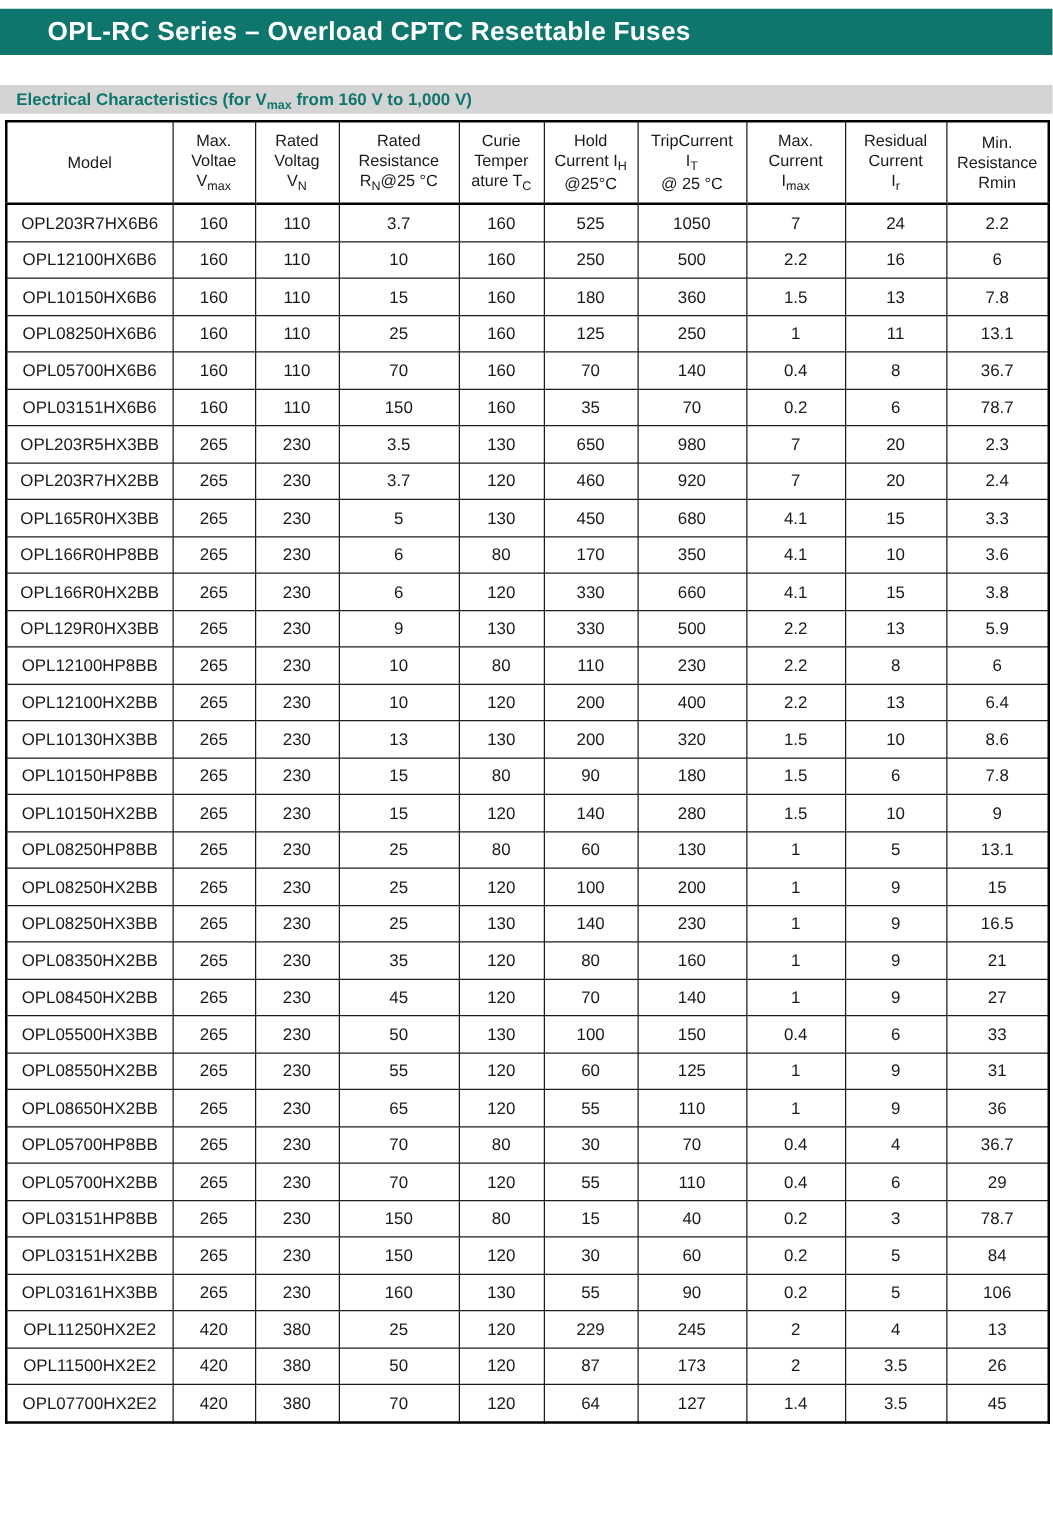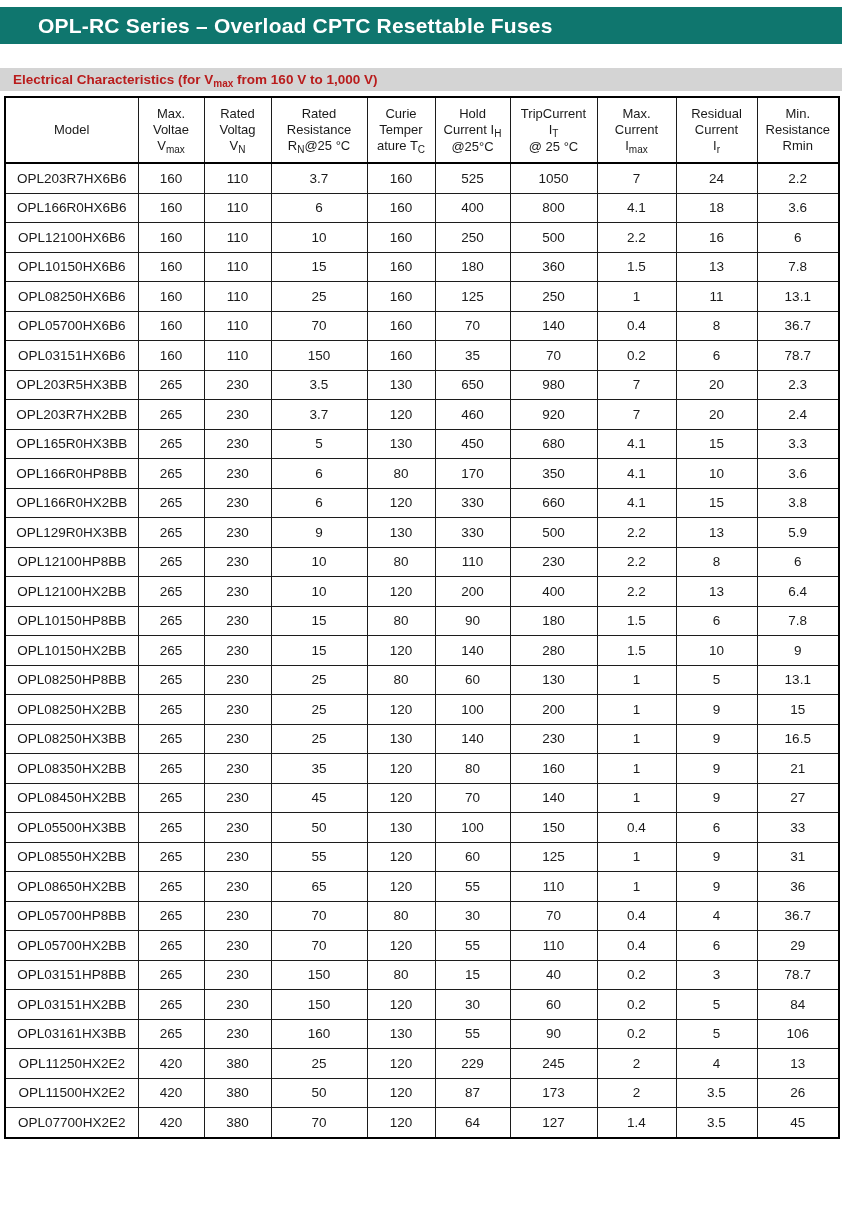--- a/index.html
+++ b/index.html
@@ -30,21 +30,21 @@
     position: absolute;
     left: 0; top: 68px;
     width: 842px; height: 23px;
     background: #d4d4d4;
     display: flex;
     align-items: center;
     box-sizing: border-box;
     padding-left: 13px;
     font-size: 13.5px;
     font-weight: bold;
-    color: #b91c1c;
+    color: #0f766e;
   }
   table.ec {
     position: absolute;
     left: 4px; top: 96px;
     width: 834px;
     border-collapse: collapse;
     table-layout: fixed;
     border: 2px solid #000000;
   }
   table.ec th {
@@ -156,32 +156,20 @@
         <td>110</td>
         <td>3.7</td>
         <td>160</td>
         <td>525</td>
         <td>1050</td>
         <td>7</td>
         <td>24</td>
         <td>2.2</td>
       </tr>
       <tr>
-        <td>OPL166R0HX6B6</td>
-        <td>160</td>
-        <td>110</td>
-        <td>6</td>
-        <td>160</td>
-        <td>400</td>
-        <td>800</td>
-        <td>4.1</td>
-        <td>18</td>
-        <td>3.6</td>
-      </tr>
-      <tr>
         <td>OPL12100HX6B6</td>
         <td>160</td>
         <td>110</td>
         <td>10</td>
         <td>160</td>
         <td>250</td>
         <td>500</td>
         <td>2.2</td>
         <td>16</td>
         <td>6</td>
@@ -324,20 +312,32 @@
         <td>230</td>
         <td>10</td>
         <td>120</td>
         <td>200</td>
         <td>400</td>
         <td>2.2</td>
         <td>13</td>
         <td>6.4</td>
       </tr>
       <tr>
+        <td>OPL10130HX3BB</td>
+        <td>265</td>
+        <td>230</td>
+        <td>13</td>
+        <td>130</td>
+        <td>200</td>
+        <td>320</td>
+        <td>1.5</td>
+        <td>10</td>
+        <td>8.6</td>
+      </tr>
+      <tr>
         <td>OPL10150HP8BB</td>
         <td>265</td>
         <td>230</td>
         <td>15</td>
         <td>80</td>
         <td>90</td>
         <td>180</td>
         <td>1.5</td>
         <td>6</td>
         <td>7.8</td>

